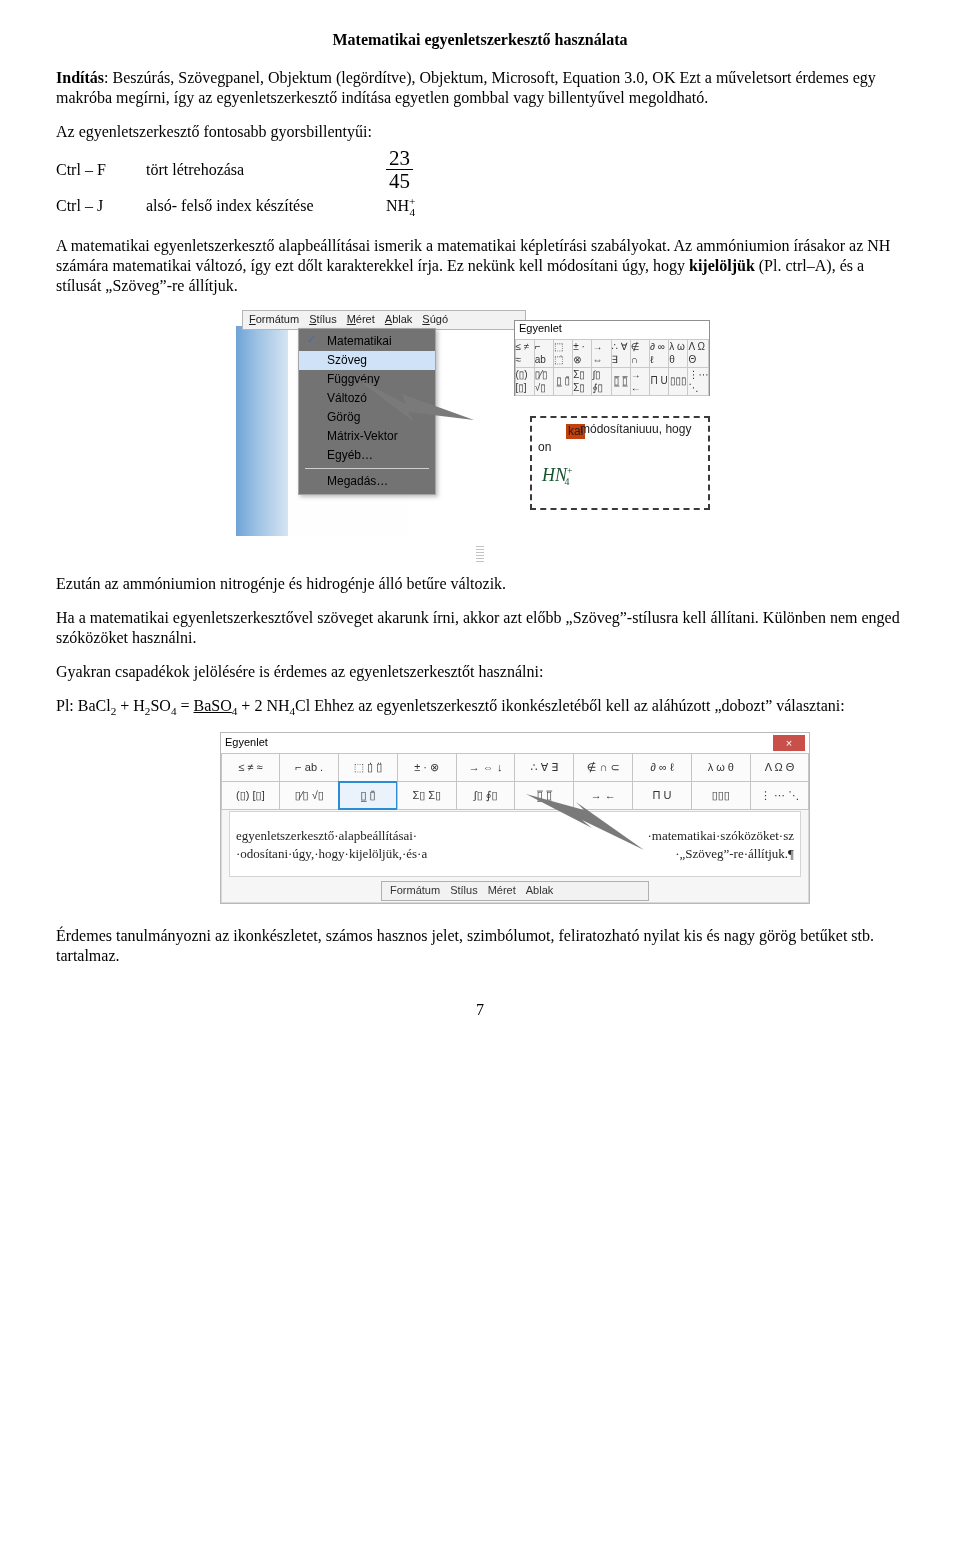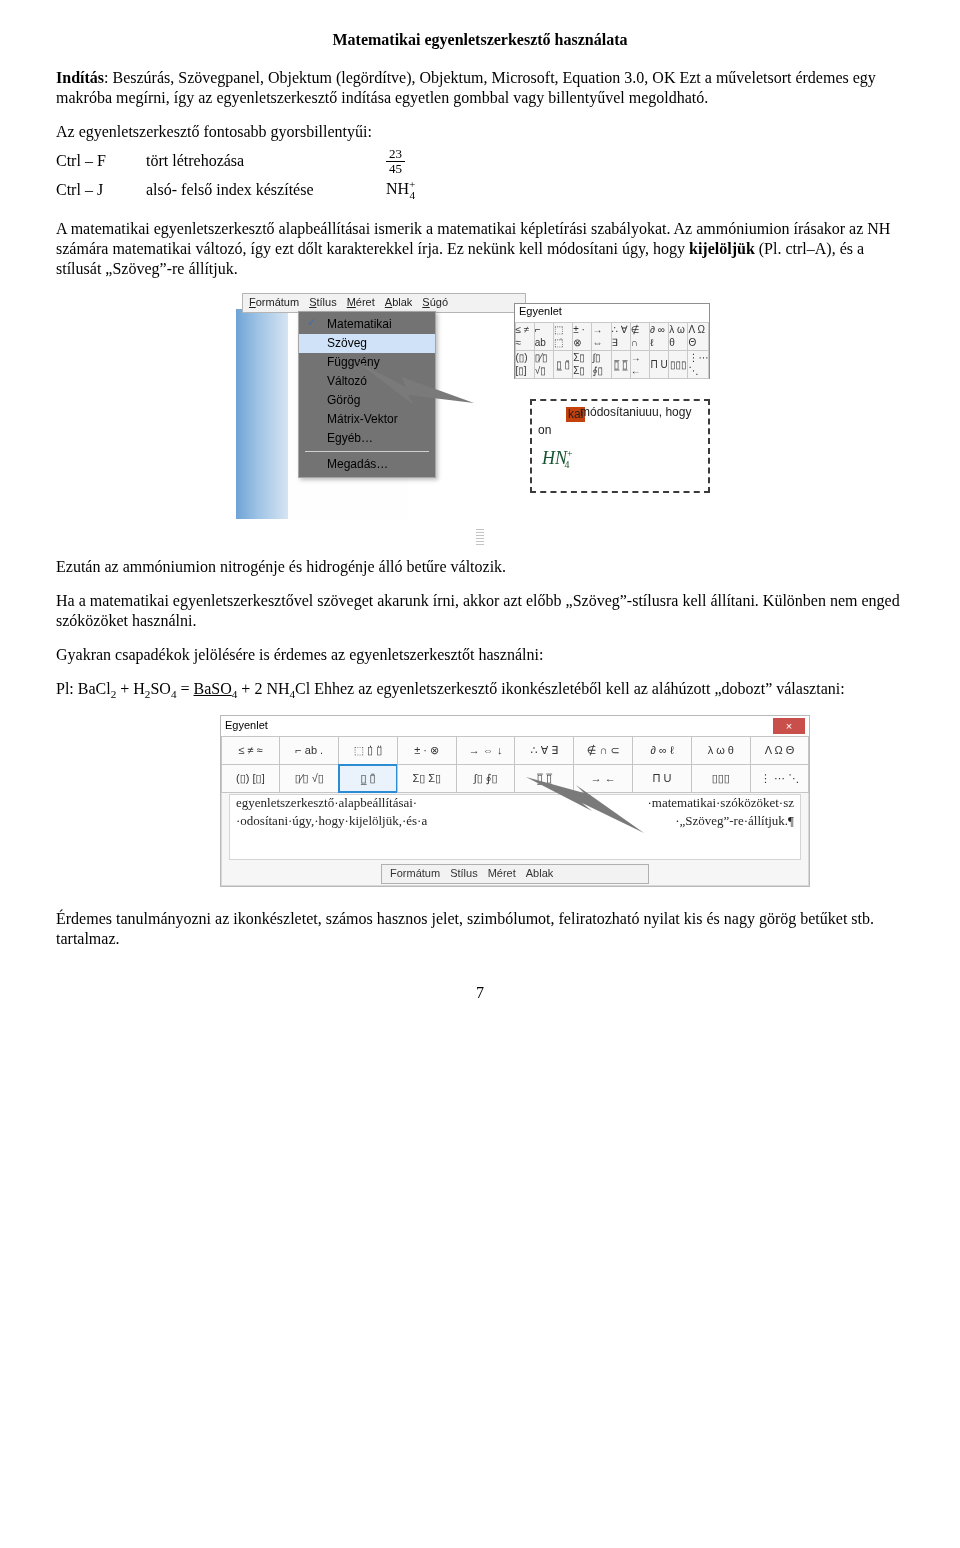--- a/index.html
+++ b/index.html
@@ -18,21 +18,21 @@
     font-weight: bold;
     text-align: center;
     margin: 0 0 18px 0;
   }
   p { margin: 0 0 14px 0; }
   .shortcut-table { border-collapse: collapse; margin: 4px 0 16px 0; }
   .shortcut-table td { padding: 1px 10px 1px 0; vertical-align: middle; }
   .shortcut-table td.col-key { width: 80px; }
   .shortcut-table td.col-desc { width: 230px; margin-left: 11px; }
   .shortcut-table td.col-ex { width: 70px; }
-  .frac { display:inline-block; text-align:center; vertical-align:middle; font-size:13px; line-height:1.05; }
+  .frac { display:inline-block; text-align:center; vertical-align:middle; font-size:21px; line-height:1.05; }
   .frac .num { display:block; border-bottom:1px solid #000; padding:0 3px; }
   .frac .den { display:block; padding:0 3px; }
   .sub { vertical-align: sub; font-size: 0.7em; }
   .sup { vertical-align: super; font-size: 0.7em; }
   .italic { font-style: italic; }
   .eq-inline { font-family: "Times New Roman", serif; }
 
   
   .fig1 {
     width: 476px;
@@ -125,21 +125,21 @@
   }
   .fig2 .toolrows { display:grid; grid-template-rows:1fr 1fr; height:56px; }
   .fig2 .toolrow { display:grid; grid-template-columns:repeat(10,1fr); }
   .fig2 .toolrow div {
     border:1px solid #c5c5c5; margin:-0.5px; display:flex; align-items:center; justify-content:center;
     font-size:11px; color:#333; background:#fbfbfb;
   }
   .fig2 .toolrow div.hl { outline:2px solid #2b8bd3; outline-offset:-2px; background:#eaf3fb; }
   .fig2 .textzone {
     position:absolute; left:8px; top:78px; right:8px; bottom:26px;
-    background:#fff; border:1px solid #d4d4d4; padding:0 6px;
+    background:#fff; border:1px solid #d4d4d4; padding:16px 6px;
     font-family:"Times New Roman", serif; font-size:13px; color:#242424; overflow:hidden;
   }
   .fig2 .textzone p { margin:0 0 2px 0; }
   .fig2 .submenubar {
     position:absolute; left:160px; bottom:2px; height:18px; width:250px;
     border:1px solid #b0b0b0; background:#f2f2f2; display:flex; align-items:center; gap:10px;
     padding:0 8px; font-size:11px; color:#333;
   }
   .fig2 .arrow2 {
     position:absolute; left:310px; top:60px; width:120px; height:60px; pointer-events:none;

